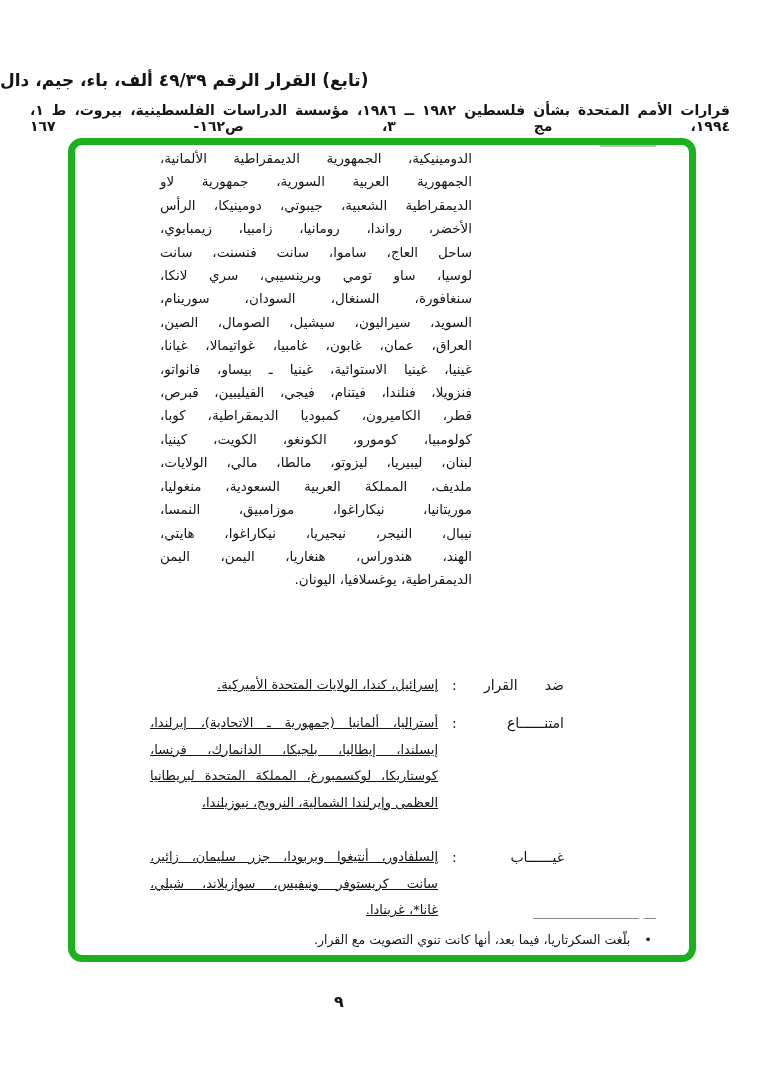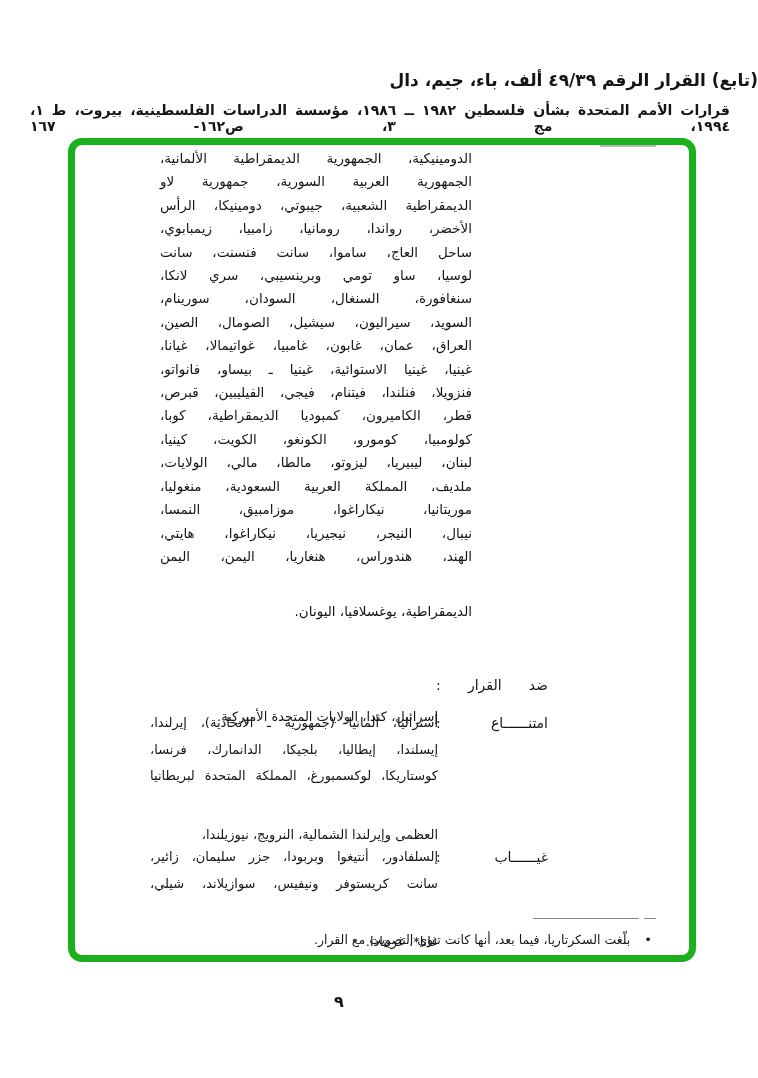--- a/index.html
+++ b/index.html
@@ -2,52 +2,52 @@
 <html lang="ar" dir="rtl" style="--border_green: #1cb01c; --text: #151515;"><head>
 <meta charset="utf-8">
 <style>
   html,body{margin:0;padding:0;background:#fff;}
   #page{
     position:relative;width:758px;height:1078px;background:#ffffff;
     font-family:"DejaVu Sans",sans-serif;color:var(--text,#151515);
     direction:rtl;overflow:hidden;
   }
   .doc-title{
-    position:absolute;top:70px;left:0;width:758px;text-align:right;
+    position:absolute;top:70px;left:0;width:758px;text-align:left;
     font-size:17px;font-weight:bold;letter-spacing:.2px;
   }
   .doc-subtitle{
     position:absolute;top:102px;left:30px;right:28px;
     font-size:14px;font-weight:bold;
     text-align:justify;text-align-last:justify;white-space:nowrap0;
   }
   .content-frame{
     position:absolute;left:68px;top:138px;width:614px;height:810px;
     border:7px solid var(--border_green,#1cb01c);border-radius:14px;
     background:#fff;
   }
   .scan-dash{
     position:absolute;left:600px;top:145px;width:56px;height:2px;background:#b8b8b8;
   }
   .vote-lines{position:absolute;}
   .vote-lines .line{
     text-align:justify;text-align-last:justify;
   }
-  .vote-lines .line:last-child{text-align-last:right;margin-top:32px;}
+  .vote-lines .line:last-child{text-align-last:right;}
   .main-list{
     left:160px;top:147px;width:312px;
     font-size:13.5px;line-height:23.4px;
   }
   .section-label{
-    position:absolute;left:436px;width:112px;
+    position:absolute;left:452px;width:112px;
     font-size:14px;line-height:22px;white-space:nowrap;
     text-align:justify;text-align-last:justify;
   }
   .section-body{
-    left:150px;width:288px;font-size:13px;line-height:26.6px;
+    left:150px;width:288px;font-size:13px;line-height:26.6px;text-decoration:underline;
   }
   #label-against{top:674px;}
   #body-against{top:672px;}
   #label-abstain{top:712px;}
   #body-abstain{top:710px;}
   #label-absent{top:846px;}
   #body-absent{top:844px;}
   .footnote-sep-long{position:absolute;left:533px;top:918px;width:106px;height:0;border-top:1.5px solid #8a8a8a;}
   .footnote-sep-short{position:absolute;left:644px;top:918px;width:12px;height:0;border-top:1.5px solid #8a8a8a;}
   .footnote{

